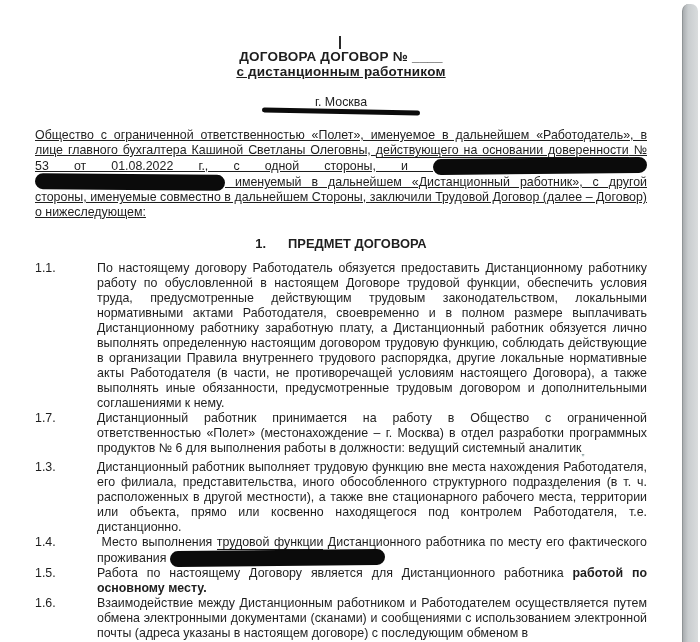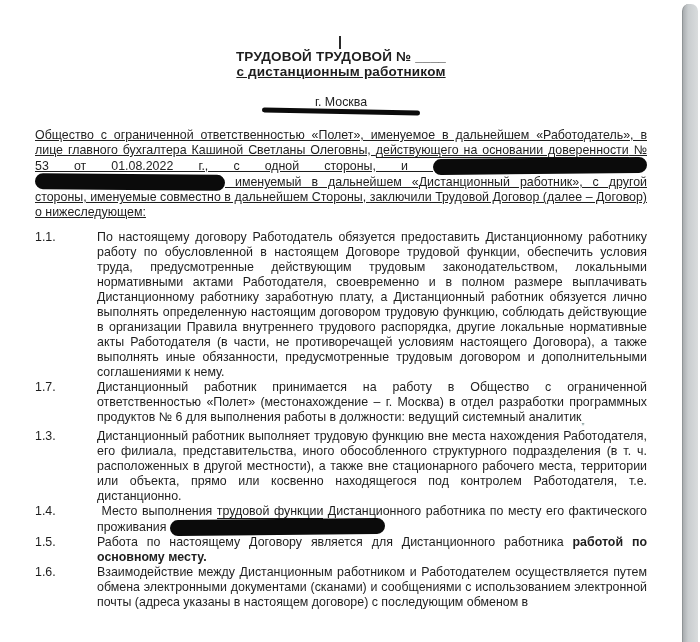--- a/index.html
+++ b/index.html
@@ -33,31 +33,34 @@
 </head>
 <body>
 
 <div class="page">
 
   <div class="cursor"></div>
 
   <div class="content">
 
     <div class="title">
-      <div>ТРУДОВОЙ ТРУДОВОЙ № ____</div>
+      <div>ДОГОВОРА ДОГОВОР № ____</div>
       <div class="u">с дистанционным работником</div>
     </div>
 
     <div class="cityrow">
       <span>г. Москва</span>
       <span class="redact r-date"></span>
     </div>
 
     <p class="para"><span>Общество с ограниченной ответственностью «Полет», именуемое в дальнейшем «Работодатель», в лице главного бухгалтера Кашиной Светланы Олеговны, </span><span class="pen-u">действующего на основании доверенности</span><span> № 53 от 01.08.2022 г., с одной стороны, и </span><span class="redact r-p1"></span> <span class="redact r-p2"></span> <span>именуемый в дальнейшем «Дистанционный работник», с другой стороны, именуемые совместно в дальнейшем Стороны, заключили Трудовой Договор (далее – Договор) о нижеследующем:</span></p>
 
+    <div class="heading">
+      <span>1.</span><span class="hsp"></span><span>ПРЕДМЕТ ДОГОВОРА</span>
+    </div>
 
     <div class="list">
 
       <div class="item">
         <div class="inum">1.1.</div>
         <div class="itext">По настоящему договору Работодатель обязуется предоставить Дистанционному работнику работу по обусловленной в настоящем Договоре трудовой функции, обеспечить условия труда, предусмотренные действующим трудовым законодательством, локальными нормативными актами Работодателя, своевременно и в полном размере выплачивать Дистанционному работнику заработную плату, а Дистанционный работник обязуется лично выполнять определенную настоящим договором трудовую функцию, соблюдать действующие в организации Правила внутреннего трудового распорядка, другие локальные нормативные акты Работодателя (в части, не противоречащей условиям настоящего Договора), а также выполнять иные обязанности, предусмотренные трудовым договором и дополнительными соглашениями к нему.</div>
       </div>
 
       <div class="item">
         <div class="inum">1.7.</div>

